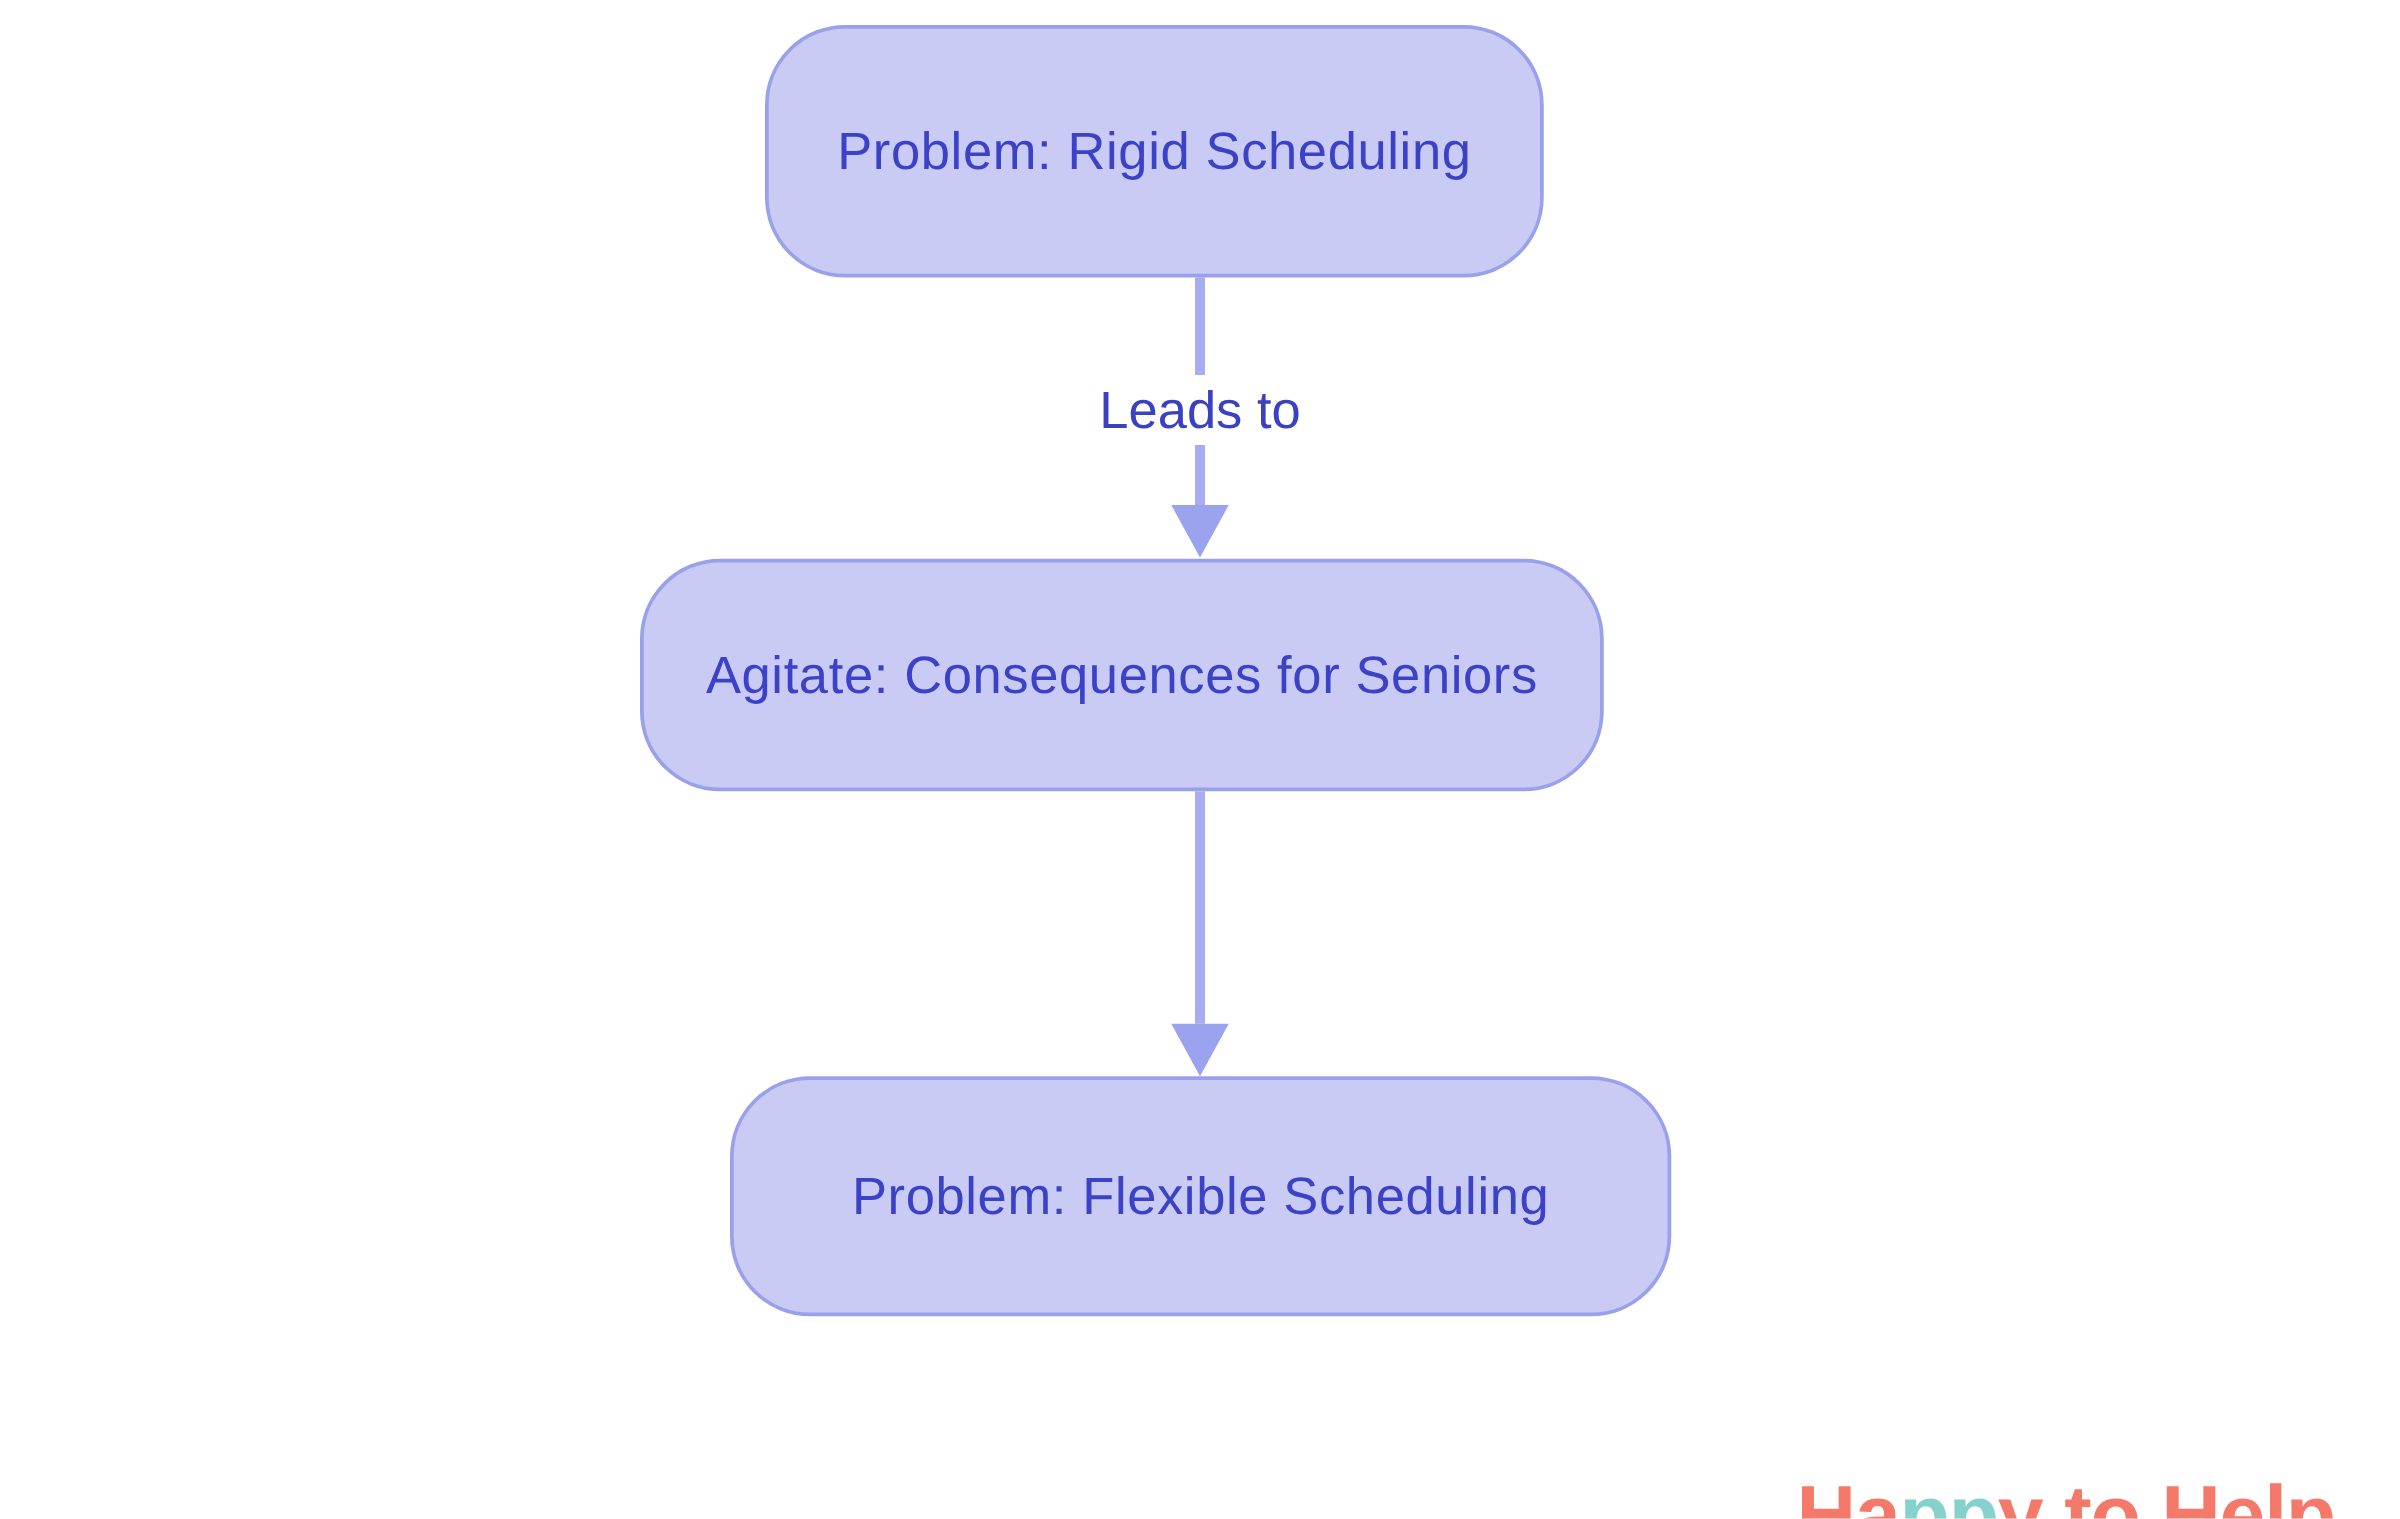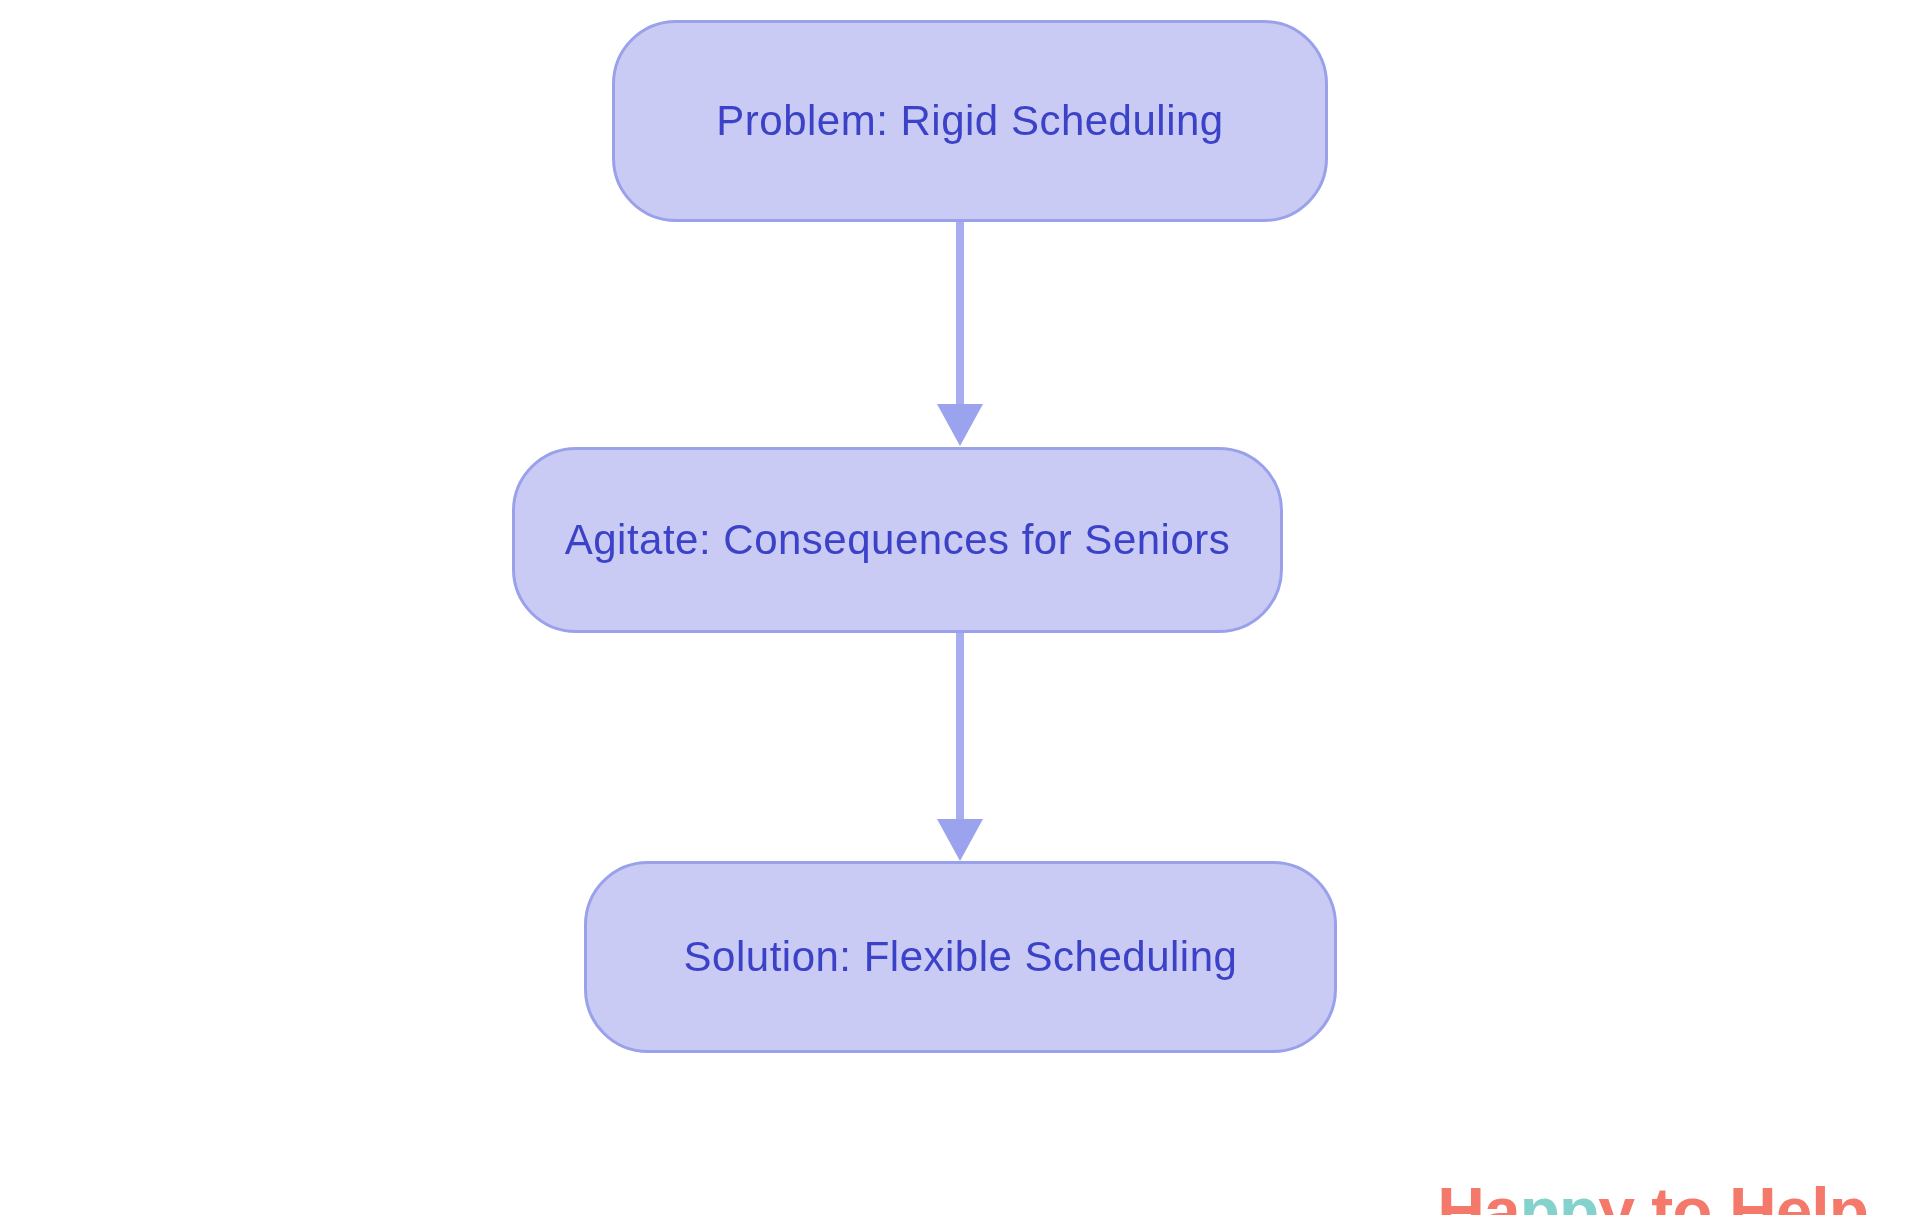--- a/index.html
+++ b/index.html
@@ -20,21 +20,21 @@
     border: 3px solid #9AA1EB;
     border-radius: 64px;
     display: flex;
     align-items: center;
     justify-content: center;
     color: #3B42C8;
     font-size: 42px;
     letter-spacing: 0.5px;
     white-space: nowrap;
   }
-  .node-problem  { left: 612px; top: 20px;  width: 716px; height: 202px; text-align: center; }
+  .node-problem  { left: 612px; top: 20px;  width: 623px; height: 202px; text-align: center; }
   .node-agitate  { left: 512px; top: 447px; width: 771px; height: 186px; }
   .node-solution { left: 584px; top: 861px; width: 753px; height: 192px; }
 
   
   .edge-line {
     position: absolute;
     left: 956px;
     width: 8px;
     background: #A8ADF2;
   }
@@ -88,30 +88,31 @@
 <body>
 
 <div class="canvas">
 
   <div class="node node-problem">
     <span>Problem: Rigid Scheduling</span>
   </div>
 
   <div class="edge-line edge-line-1"></div>
   <div class="arrowhead arrowhead-1"></div>
+  <div class="edge-label edge-label-1">Leads to</div>
 
   <div class="node node-agitate">
     <span>Agitate: Consequences for Seniors</span>
   </div>
 
   <div class="edge-line edge-line-2"></div>
   <div class="arrowhead arrowhead-2"></div>
 
   <div class="node node-solution">
-    <span>Solution: Flexible Scheduling</span>
+    <span>Problem: Flexible Scheduling</span>
   </div>
 
   <div class="logo">
     <div class="logo-wordmark">
       <span class="logo-coral">Ha</span><span class="logo-teal logo-pp"><span>pp</span></span><span class="logo-coral">y</span><span class="logo-coral"> to Help</span>
     </div>
 
   </div>
 
 </div>

